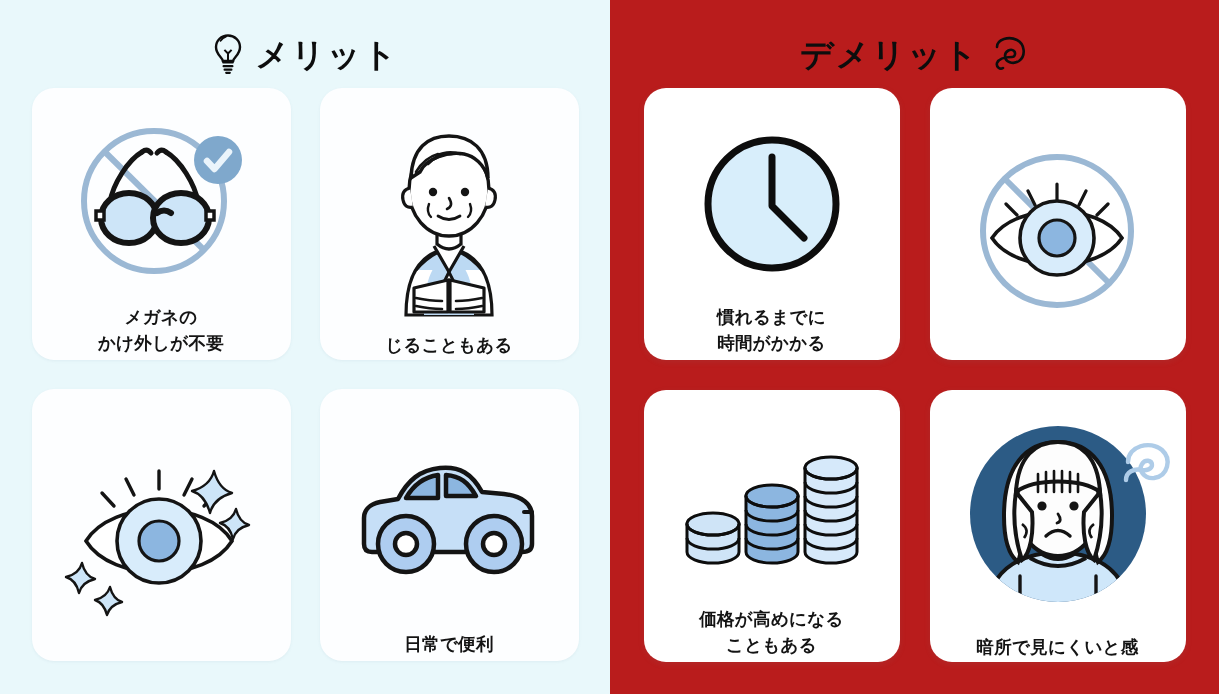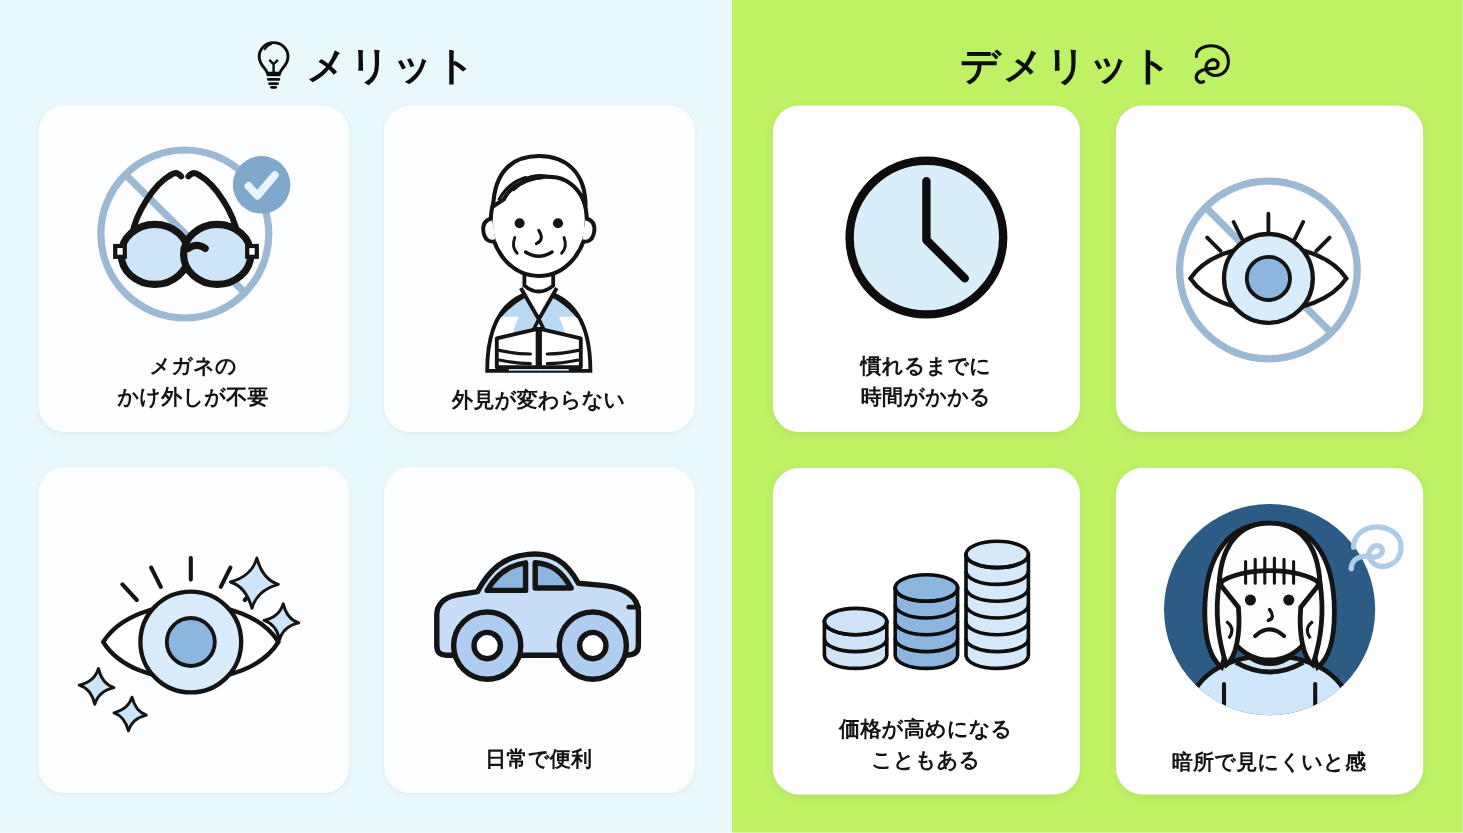--- a/index.html
+++ b/index.html
@@ -27,21 +27,21 @@
     flex-direction: column;
     align-items: center;
     position: relative;
   }
   .panel.merit {
     width: 610px;
     background: #e9f8fb;
   }
   .panel.demerit {
     width: 609px;
-    background: #bef264;
+    background: #b91c1c;
   }
 
   
   .panel-heading {
     display: flex;
     align-items: center;
     justify-content: center;
     gap: 10px;
     margin-top: 24px;
     height: 60px;
@@ -67,21 +67,21 @@
     grid-template-columns: 256px 256px;
     gap: 30px 30px;
   }
 
   .card {
     border-radius: 22px;
     display: flex;
     flex-direction: column;
     align-items: center;
     justify-content: flex-start;
-    padding: 14px 8px 12px;
+    padding: 14px 8px 0;
     position: relative;
   }
   .merit .card {
     background: #fdfeff;
     box-shadow: 0 1px 3px rgba(120,150,170,0.10);
   }
   .demerit .card {
     background: #ffffff;
     box-shadow: 0 2px 6px rgba(130,125,120,0.13);
   }
@@ -188,21 +188,21 @@
 
             <path d="M60 168 L94 160 L94 192 L60 192 Z" fill="#ffffff" stroke="#141414" stroke-width="3.2" stroke-linejoin="round"></path>
             <path d="M130 168 L96 160 L96 192 L130 192 Z" fill="#ffffff" stroke="#141414" stroke-width="3.2" stroke-linejoin="round"></path>
             <path d="M95 160 L95 192" stroke="#141414" stroke-width="3"></path>
 
             <path d="M62 178 q14 3 26 3 M62 186 q14 3 26 3" fill="none" stroke="#141414" stroke-width="2.6" stroke-linecap="round"></path>
             <path d="M128 178 q-14 3 -26 3 M128 186 q-14 3 -26 3" fill="none" stroke="#141414" stroke-width="2.6" stroke-linecap="round"></path>
           </svg>
         </div>
         <div class="card-label">
-          <div>外見が変わらない</div>
+          <div>じることもある</div>
         </div>
       </div>
 
       <div class="card">
         <div class="card-art">
           <svg width="195" height="175" viewBox="0 0 195 175">
 
             <path d="M95 26 v18 M62 34 l8 16 M128 34 l-8 16 M38 48 l12 13 M152 48 l-12 13" fill="none" stroke="#141414" stroke-width="3.4" stroke-linecap="round"></path>
 
             <path d="M22 96 C48 54 142 54 168 96 C142 138 48 138 22 96 Z" fill="#ffffff" stroke="#141414" stroke-width="3.6"></path>

